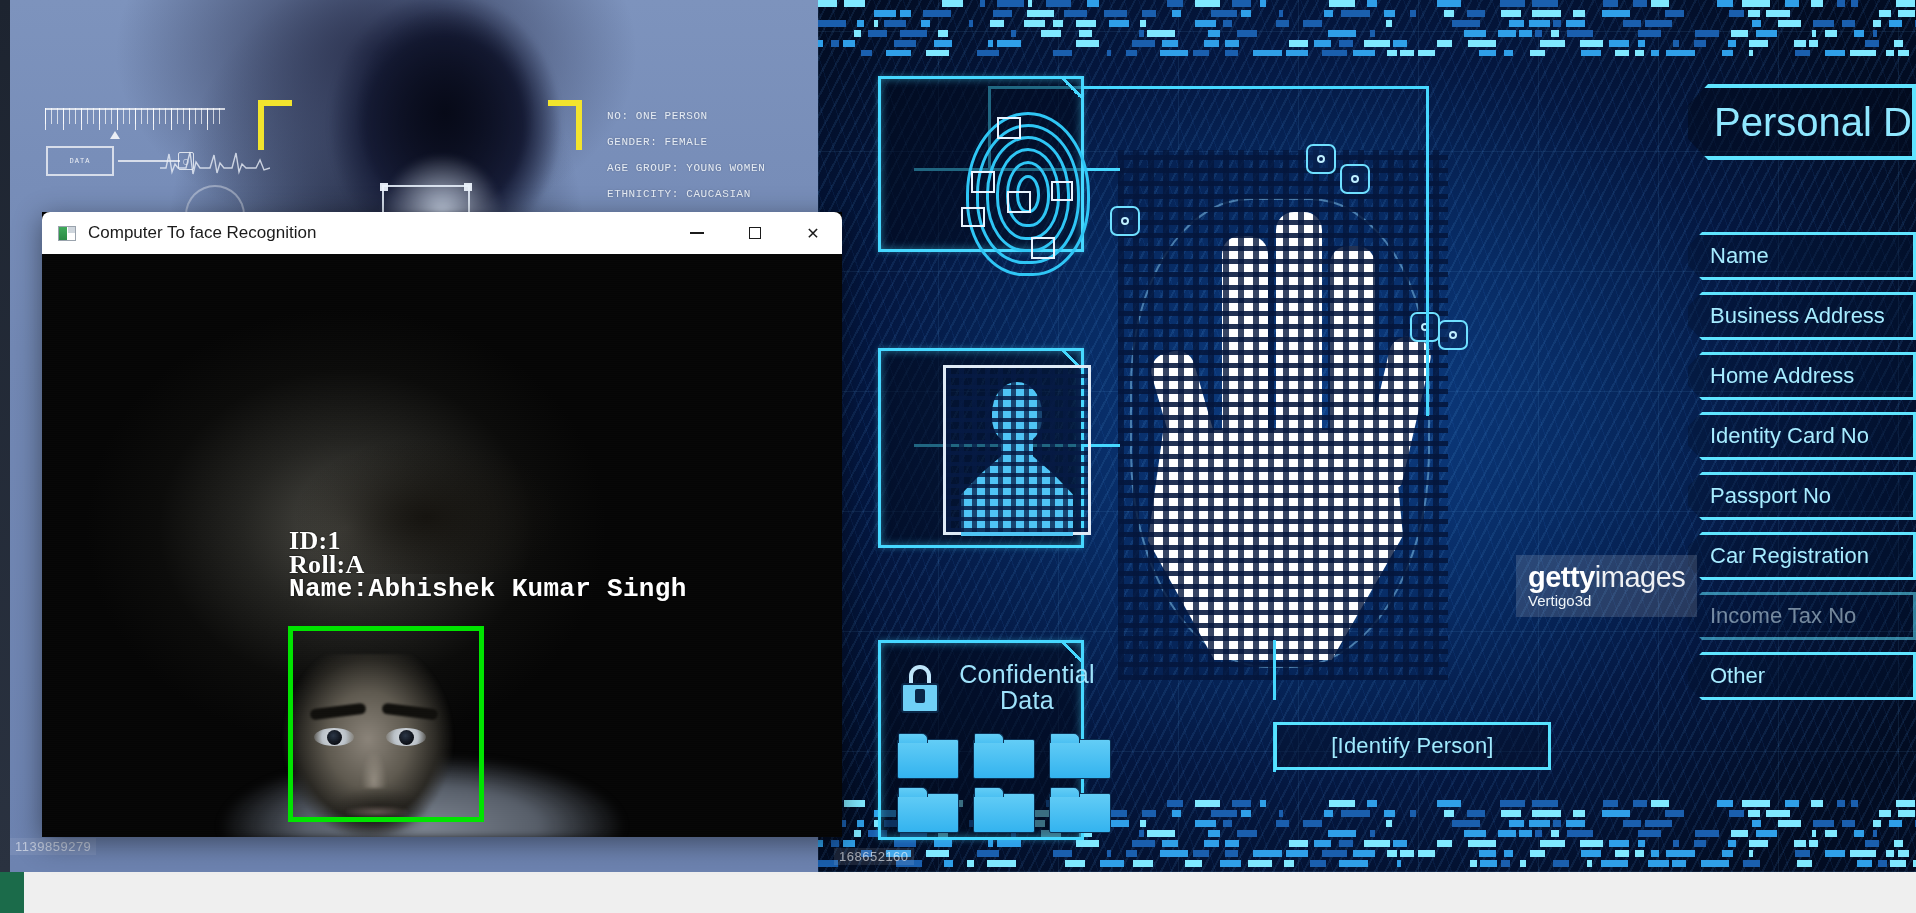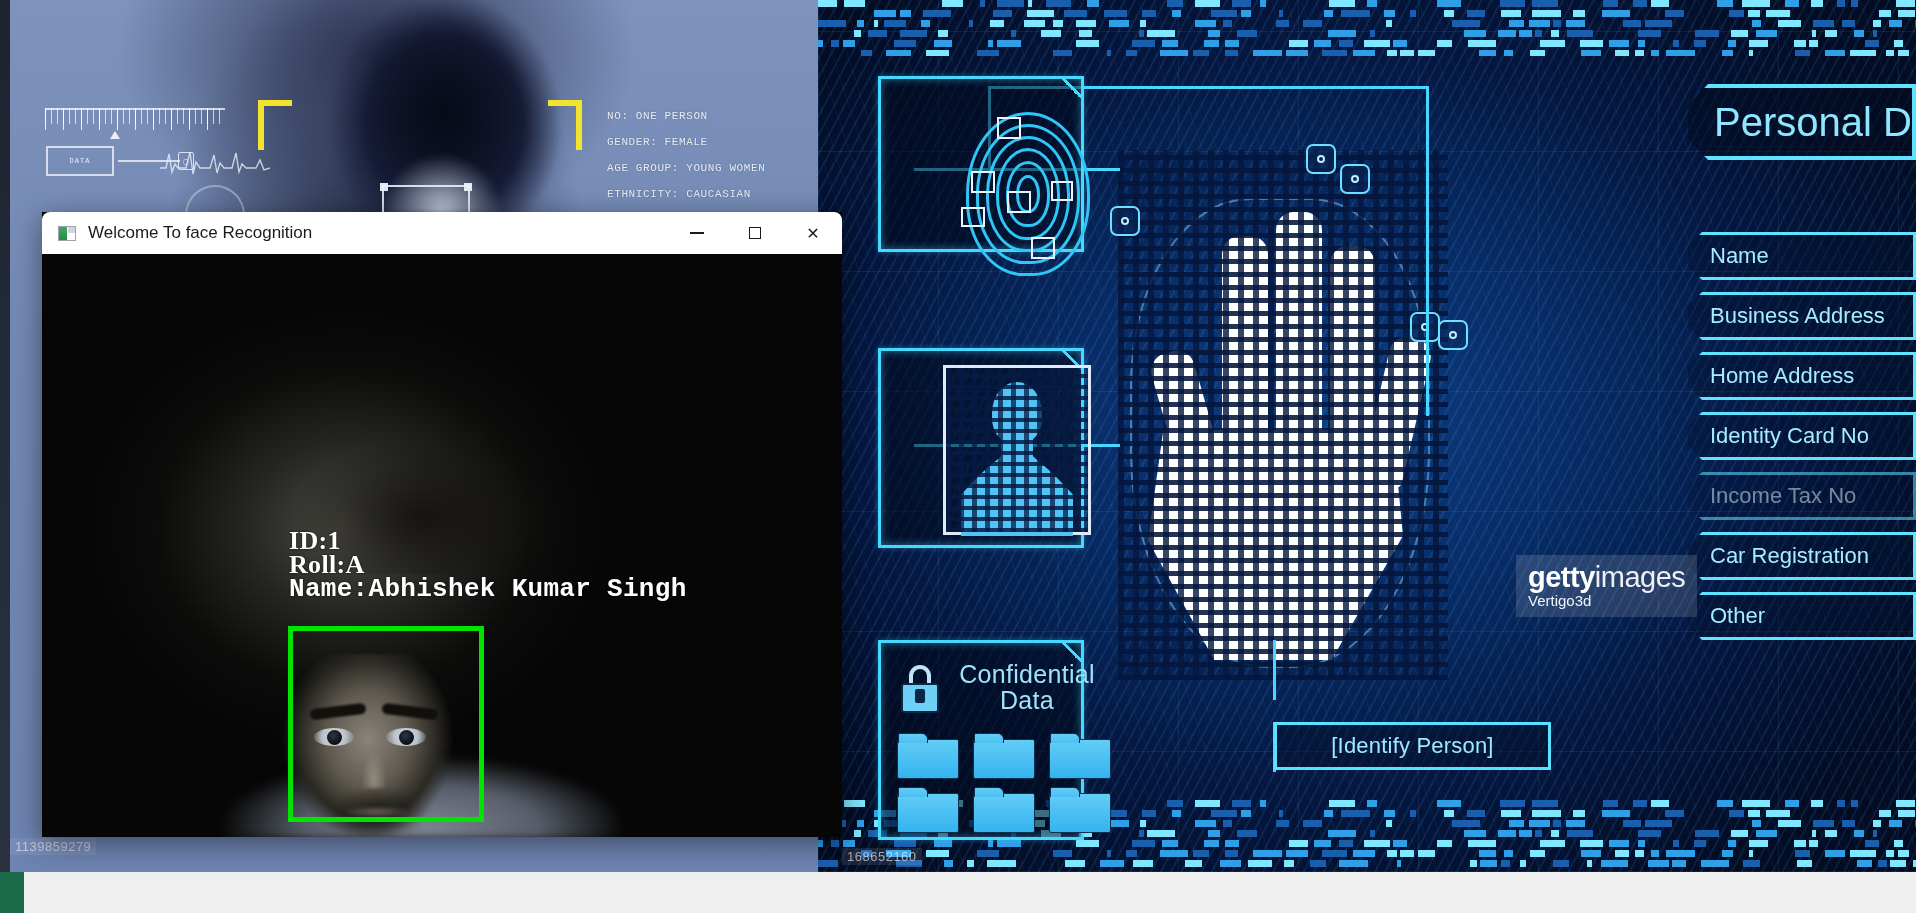--- a/index.html
+++ b/index.html
@@ -816,21 +816,21 @@
       <div class="folders">
         <div class="folder"></div>
         <div class="folder"></div>
         <div class="folder"></div>
         <div class="folder"></div>
         <div class="folder"></div>
         <div class="folder"></div>
       </div>
     </div>
 
-    <div class="wm-right" style="left:24px;top:848px;">168652160</div>
+    <div class="wm-right" style="left:16px;top:848px;">168652160</div>
   </div>
 
   <div class="identify">
     <span>[Identify Person]</span>
   </div>
 
   <div class="panel-title">
     <span>Personal D</span>
   </div>
 
@@ -840,41 +840,44 @@
       </div>
     <div class="field">
         <span>Business Address</span>
       </div>
     <div class="field">
         <span>Home Address</span>
       </div>
     <div class="field">
         <span>Identity Card No</span>
       </div>
+    <div class="field">
+        <span>Passport No</span>
+      </div>
+    <div class="field">
+        <span>Car Registration</span>
+      </div>
     <div class="field dim">
         <span>Income Tax No</span>
-      </div>
-    <div class="field">
-        <span>Car Registration</span>
       </div>
     <div class="field">
         <span>Other</span>
       </div>
   </div>
 
   <div class="getty">
     <div class="g1"><b>getty</b><i>images</i></div>
     <div class="g2">Vertigo3d</div>
   </div>
 
 
   <div class="win">
     <div class="titlebar">
       <div class="tb-icon"></div>
-      <div class="tb-title">Welcome To face Recognition</div>
+      <div class="tb-title">Computer To face Recognition</div>
       <div class="tb-btns">
         <div class="tb-btn">
             <span class="min"></span>
           </div>
         <div class="tb-btn">
             <span class="max"></span>
           </div>
         <div class="tb-btn close">
             <span>✕</span>
           </div>

